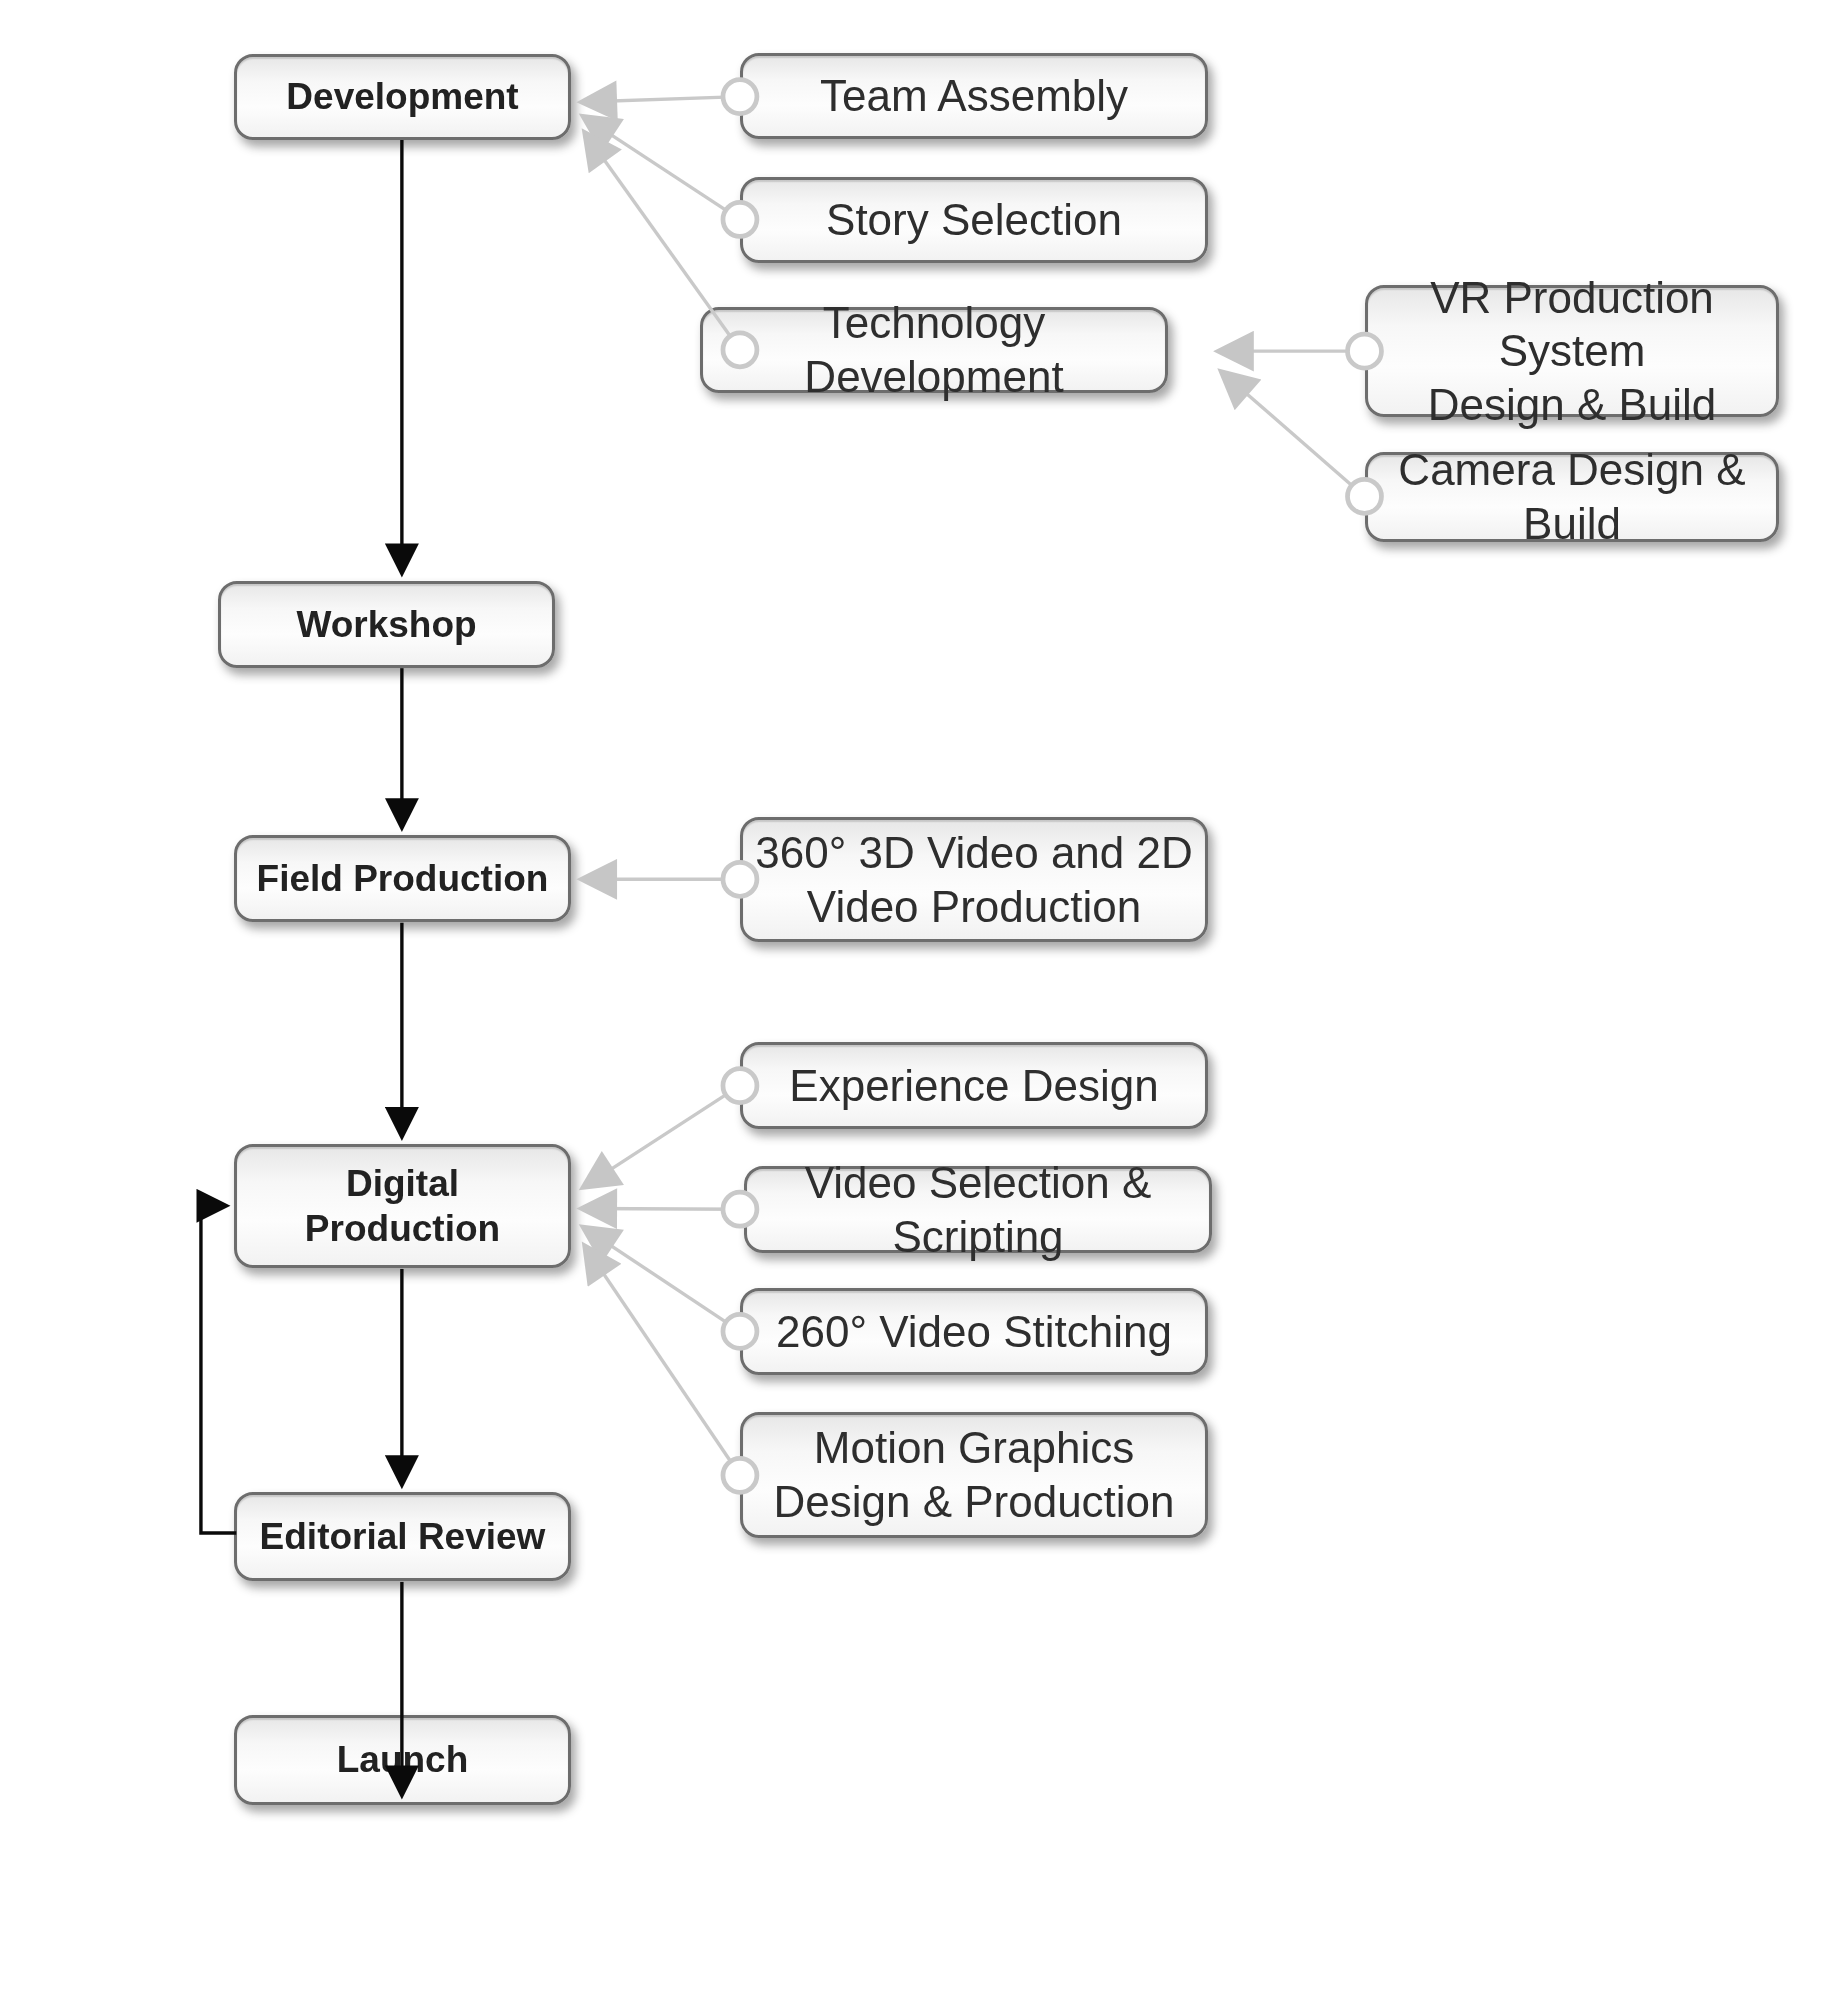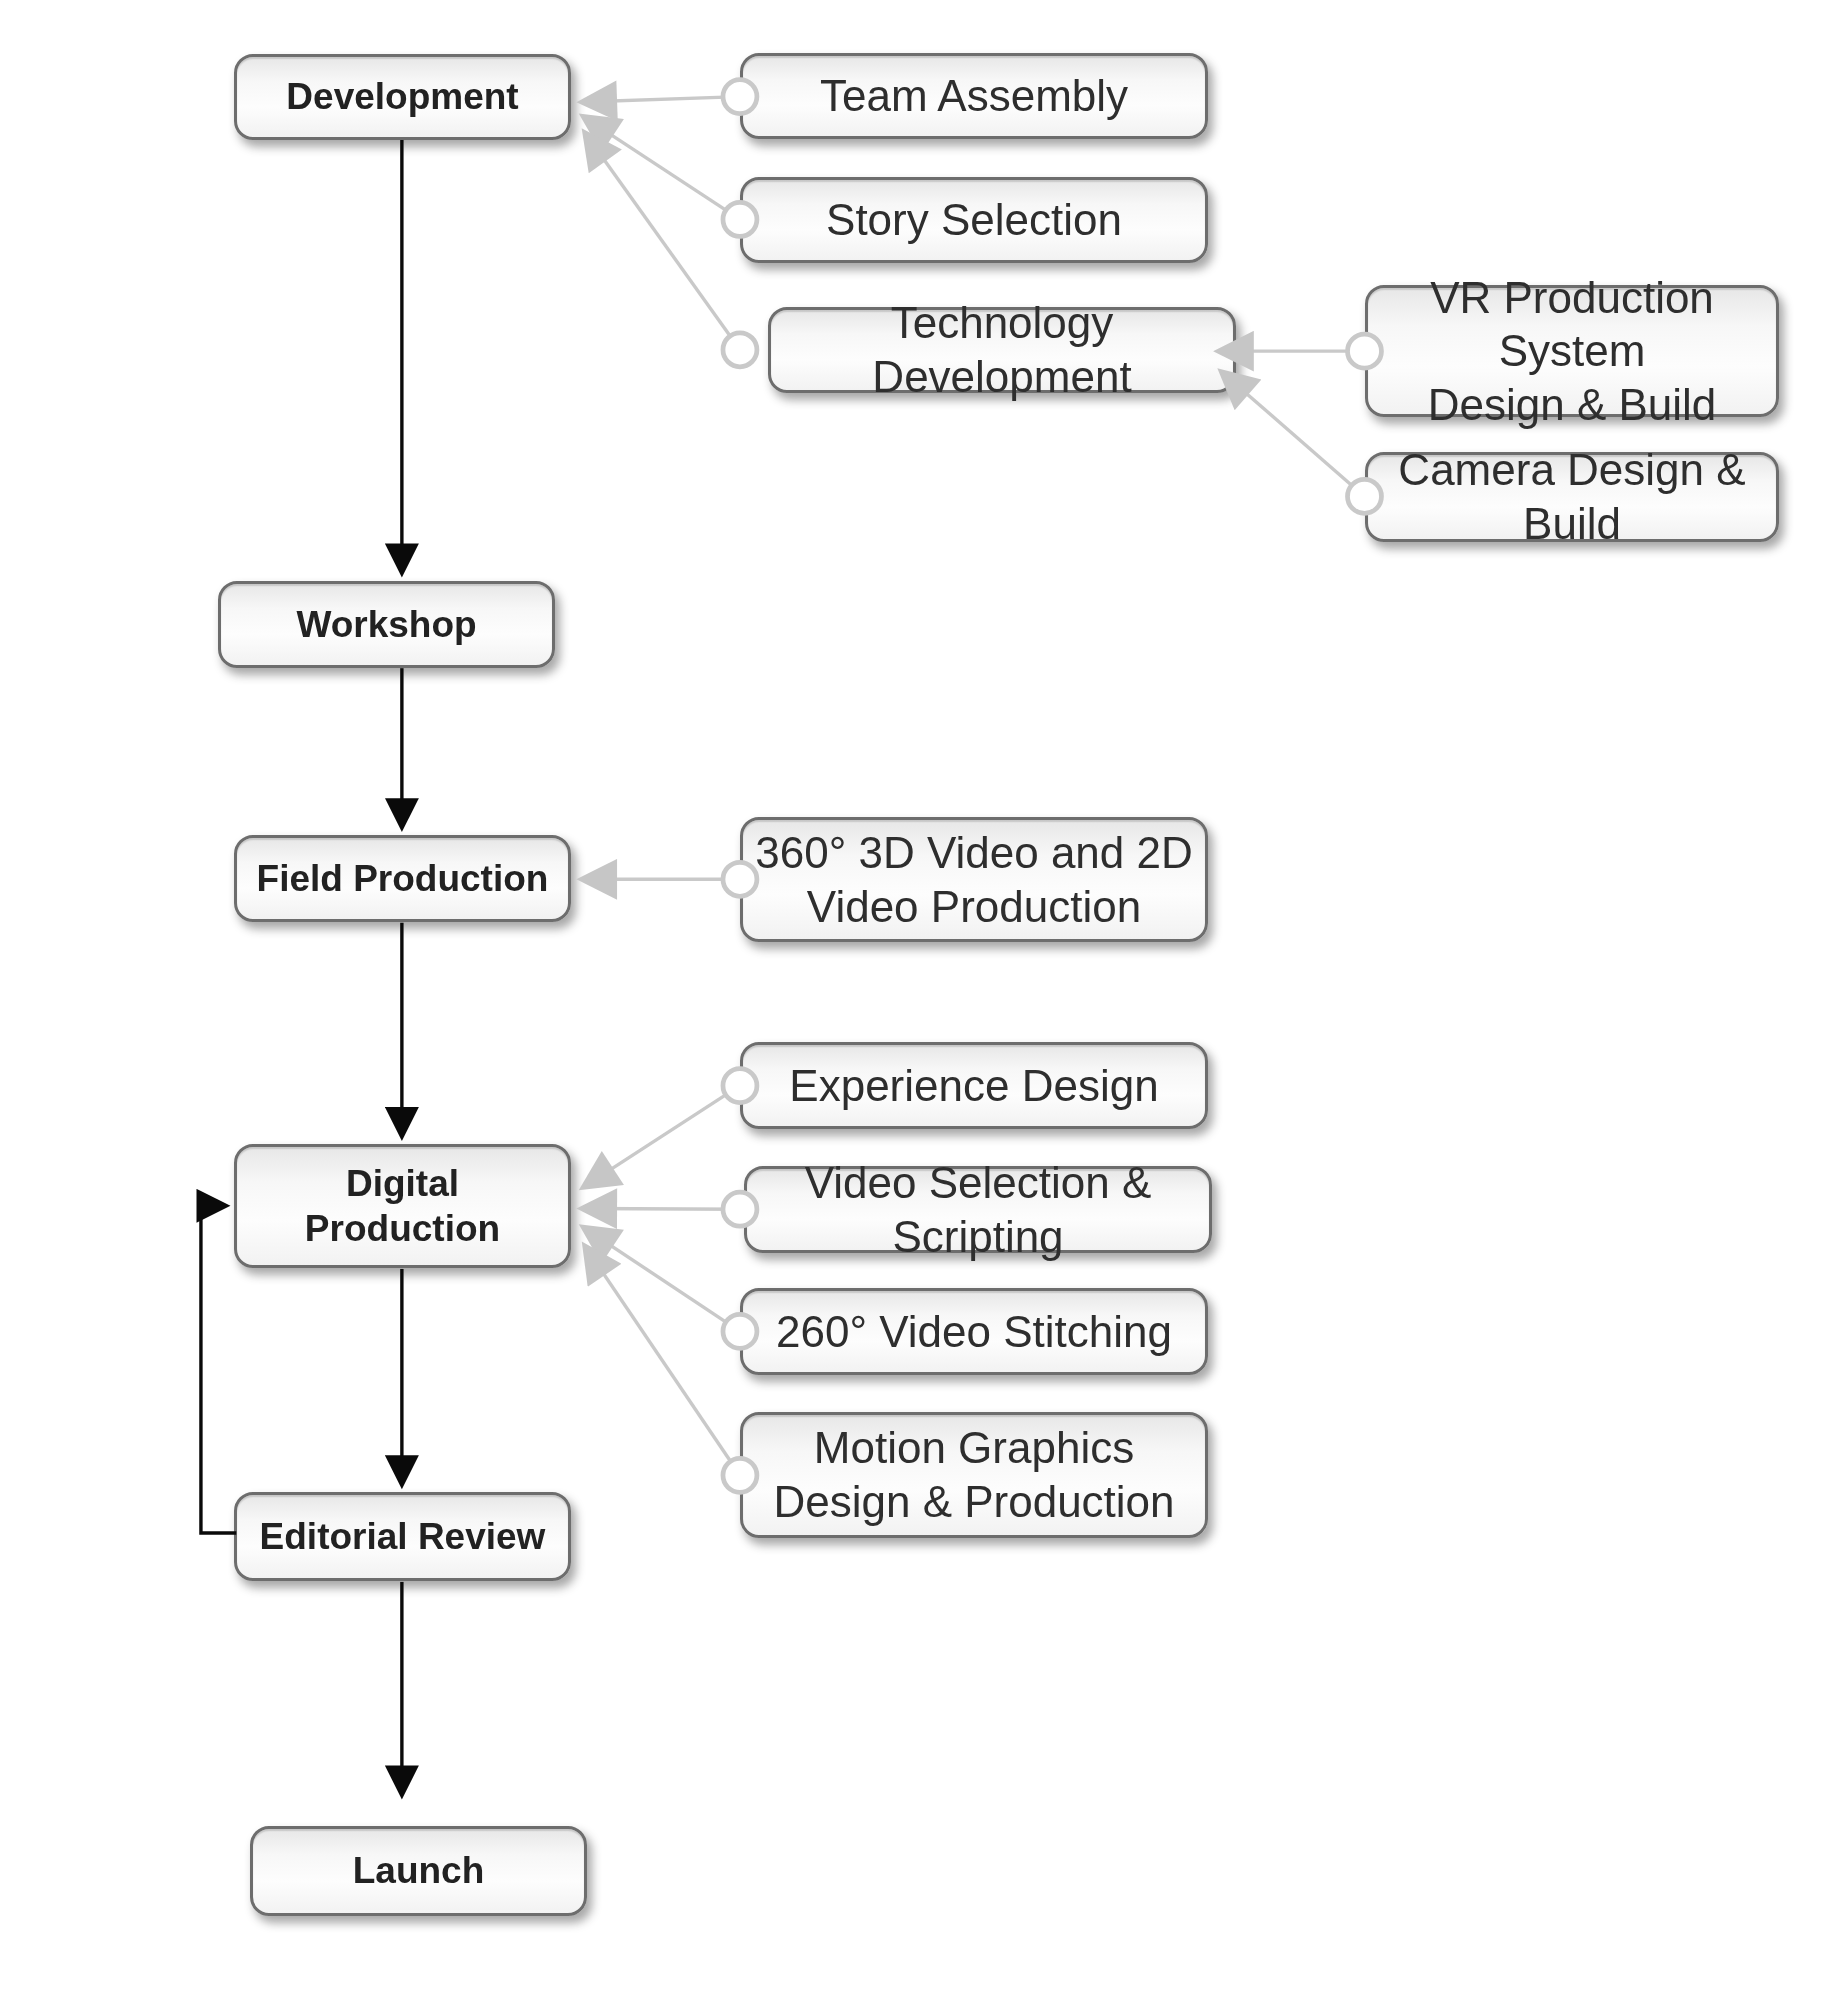--- a/index.html
+++ b/index.html
@@ -42,25 +42,25 @@
     font-weight: normal;
     font-size: 44px;
     color: #2e2e2e;
   }
   
   #n-development { left: 234px; top: 54px;   width: 337px; height: 86px; }
   #n-workshop    { left: 218px; top: 581px;  width: 337px; height: 87px; }
   #n-field       { left: 234px; top: 835px; width: 337px; height: 87px; }
   #n-digital     { left: 234px; top: 1144px; width: 337px; height: 124px; }
   #n-editorial   { left: 234px; top: 1492px; width: 337px; height: 89px; }
-  #n-launch      { left: 234px; top: 1826px; width: 337px; height: 90px; margin-left: 16px; }
+  #n-launch      { left: 234px; top: 1715px; width: 337px; height: 90px; }
   
   #s-team     { left: 740px; top: 53px;   width: 468px; height: 86px; }
   #s-story    { left: 740px; top: 177px;  width: 468px; height: 86px; }
-  #s-tech     { left: 768px; top: 307px;  width: 468px; height: 86px; }
+  #s-tech     { left: 700px; top: 307px;  width: 468px; height: 86px; }
   #s-360video { left: 740px; top: 817px; width: 468px; height: 125px; }
   #s-exp      { left: 740px; top: 1042px; width: 468px; height: 87px; }
   #s-vss      { left: 744px; top: 1166px; width: 468px; height: 87px; }
   #s-stitch   { left: 740px; top: 1288px; width: 468px; height: 87px; }
   #s-motion   { left: 740px; top: 1412px; width: 468px; height: 126px; }
   
   #s-vr     { left: 1365px; top: 285px; width: 414px; height: 132px; }
   #s-camera { left: 1365px; top: 452px; width: 414px; height: 90px; }
 </style>
 </head>

